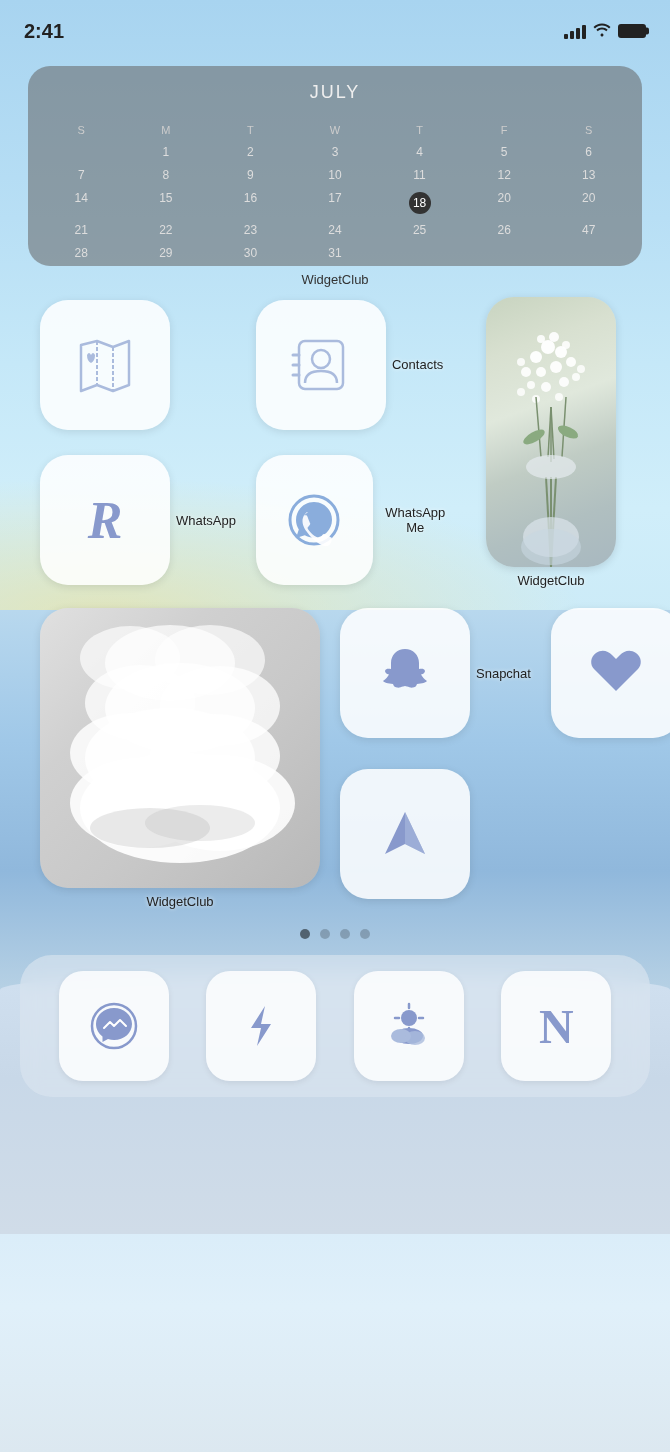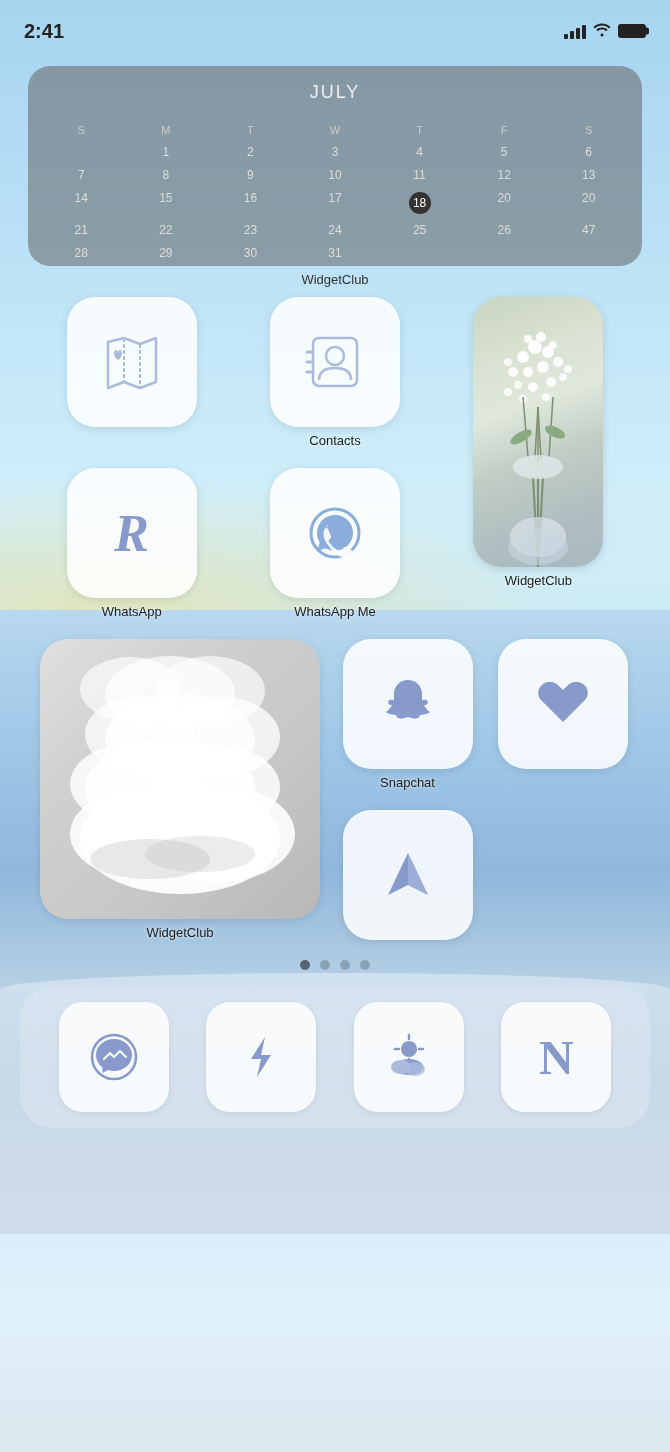--- a/index.html
+++ b/index.html
@@ -307,21 +307,21 @@
     .icon-rakuten { color: #7788bb; font-size: 52px; font-weight: 700; font-style: italic; }
     .icon-n { color: #8899cc; font-size: 52px; font-weight: 700; }
 
     svg.app-svg {
       width: 64px;
       height: 64px;
     }
 
     .app-icon-wrap {
       display: flex;
-      flex-direction: column;
+      flex-direction: row;
       align-items: center;
       gap: 6px;
     }
 
     
     .main-content {
       position: relative;
       z-index: 5;
       height: 100%;
     }

